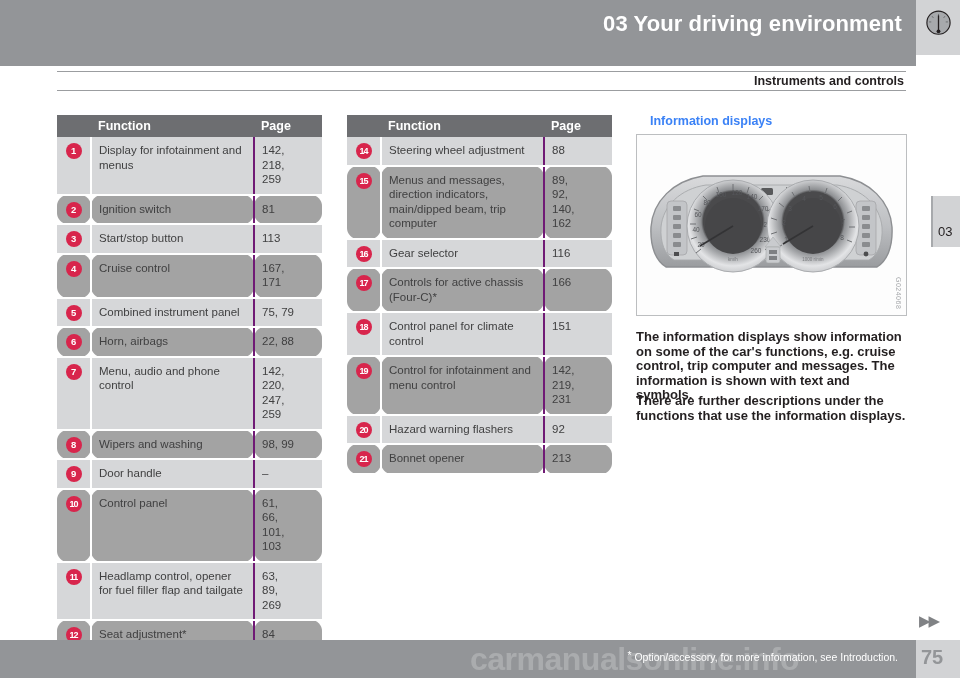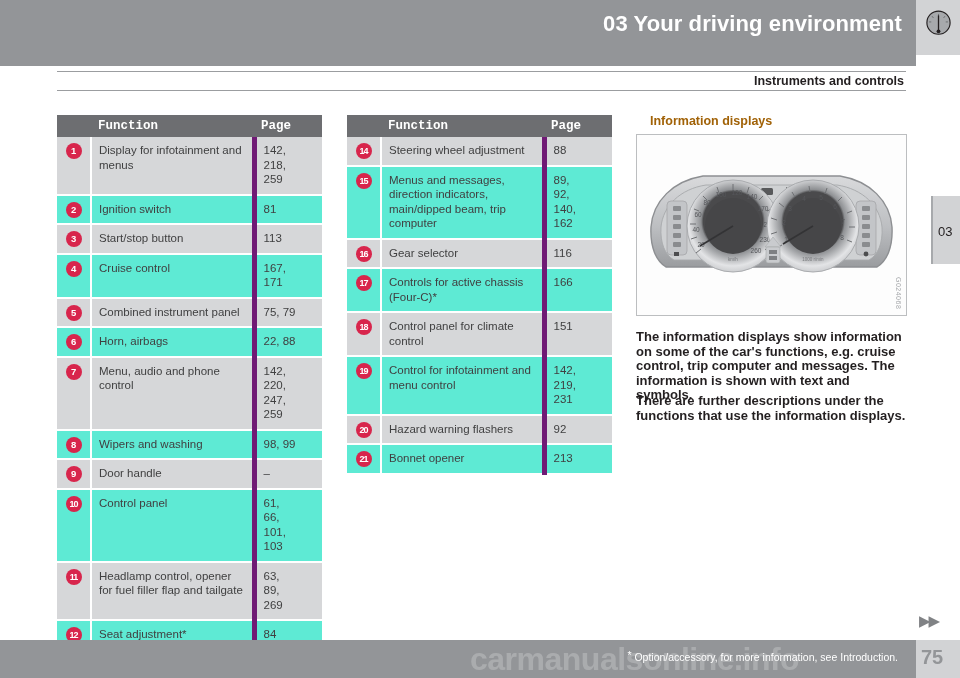--- a/index.html
+++ b/index.html
@@ -54,21 +54,21 @@
     font-size: 12.5px;
     font-weight: bold;
     color: #231f20;
     white-space: nowrap;
   }
 
   
   .chapter-tab {
     position: absolute;
     left: 931px; top: 196px;
-    width: 29px; height: 68px;
+    width: 29px; height: 51px;
     background: #d2d3d5;
     border-left: 2px solid #a7a9ac;
   }
   .chapter-tab-label {
     position: absolute;
     left: 5px; top: 28px;
     font-size: 13px;
     color: #231f20;
   }
 
@@ -133,21 +133,20 @@
   }
   .hdr-row th {
     background: #6d6e71;
     color: #ffffff;
     font-size: 12.5px;
     font-weight: bold;
     text-align: left;
     height: 22px;
     line-height: 22px;
     padding: 0 7px;
-    font-family: Liberation Mono, monospace;
   }
   .hdr-row th.col-num { width: 34px; padding: 0; }
 
   td.col-num {
     width: 34px;
     text-align: center;
     padding-top: 6px;
   }
   td.col-fn {
     padding: 6px 7px 7px 7px;
@@ -155,44 +154,44 @@
     line-height: 14.5px;
   }
   td.col-pg {
     width: 68px;
     padding: 6px 25px 7px 7px;
     color: #404041;
     line-height: 14.5px;
   }
 
   tr.shade-a td { background: #d6d7d9; }
-  tr.shade-b td { background: #5eead4; }
+  tr.shade-b td { background: #a3a3a3; border-radius: 11px; }
   tr.rowsep td { border-bottom: 2px solid #ffffff; }
   td.col-num { border-right: 2px solid #ffffff; }
-  td.col-fn  { border-right: 5px solid #701a75; }
+  td.col-fn  { border-right: 2px solid #701a75; }
 
   .badge {
     display: inline-block;
     width: 16px; height: 16px;
     border-radius: 50%;
     background: #d8254c;
     color: #ffffff;
     font-size: 9.5px;
     font-weight: bold;
     line-height: 16px;
     text-align: center;
     letter-spacing: -0.3px;
   }
   .badge.wide { letter-spacing: -1px; font-size: 9px; }
 
   
   .side-heading {
     position: absolute;
     left: 636px; top: 114px;
-    color: #a16207;
+    color: #3b82f6;
     font-size: 12.5px;
     font-weight: bold;
     padding-left: 14px;
   }
   .figure-box {
     position: absolute;
     left: 636px; top: 134px;
     width: 271px; height: 182px;
     background: #fdfdfd;
     border: 1px solid #bcbec0;

